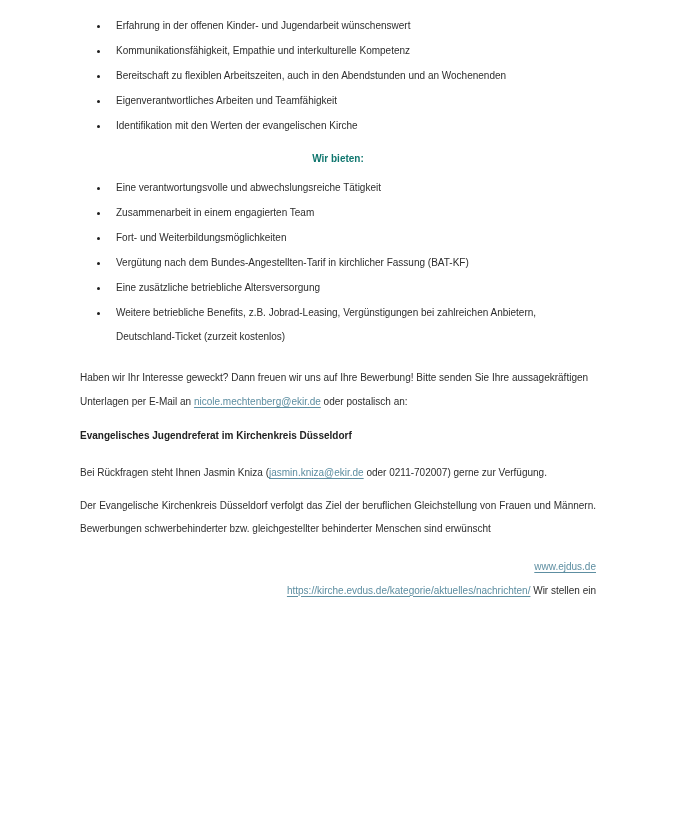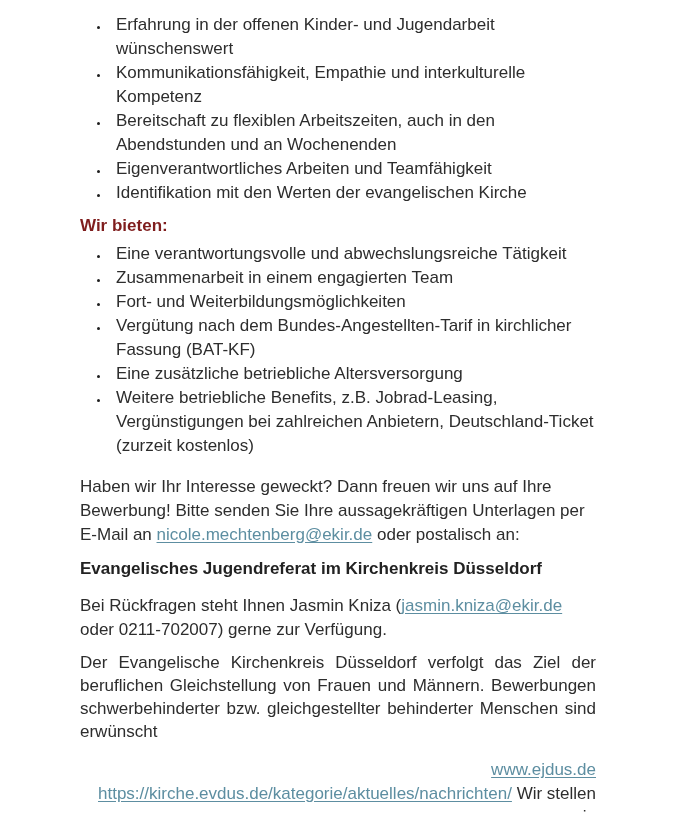--- a/index.html
+++ b/index.html
@@ -8,41 +8,42 @@
     background: #ffffff;
   }
   .page {
     position: relative;
     width: 674px;
     height: 812px;
     box-sizing: border-box;
     padding: 13px 78px 0 80px;
     background: #ffffff;
     font-family: "Liberation Sans", sans-serif;
-    font-size: 17px;
+    font-size: 10px;
     line-height: 24px;
     color: #2d2d2d;
     overflow: hidden;
   }
   ul.bullets {
     margin: 0;
     padding: 0 0 0 30px;
     list-style: disc;
   }
   ul.bullets li {
     padding-left: 6px;
   }
   ul.bullets li::marker {
     color: #1f1f1f;
     font-size: 11px;
   }
   .bold-heading {
     margin: 9px 0 0 0;
     font-weight: bold;
-    color: #7f1d1d;
+    color: #0f766e;
+    text-align: center;
   }
   ul.offer-list {
     margin-top: 4px;
   }
   p.para {
     margin: 0;
   }
   p.application {
     margin-top: 17px;
     line-height: 24px;

